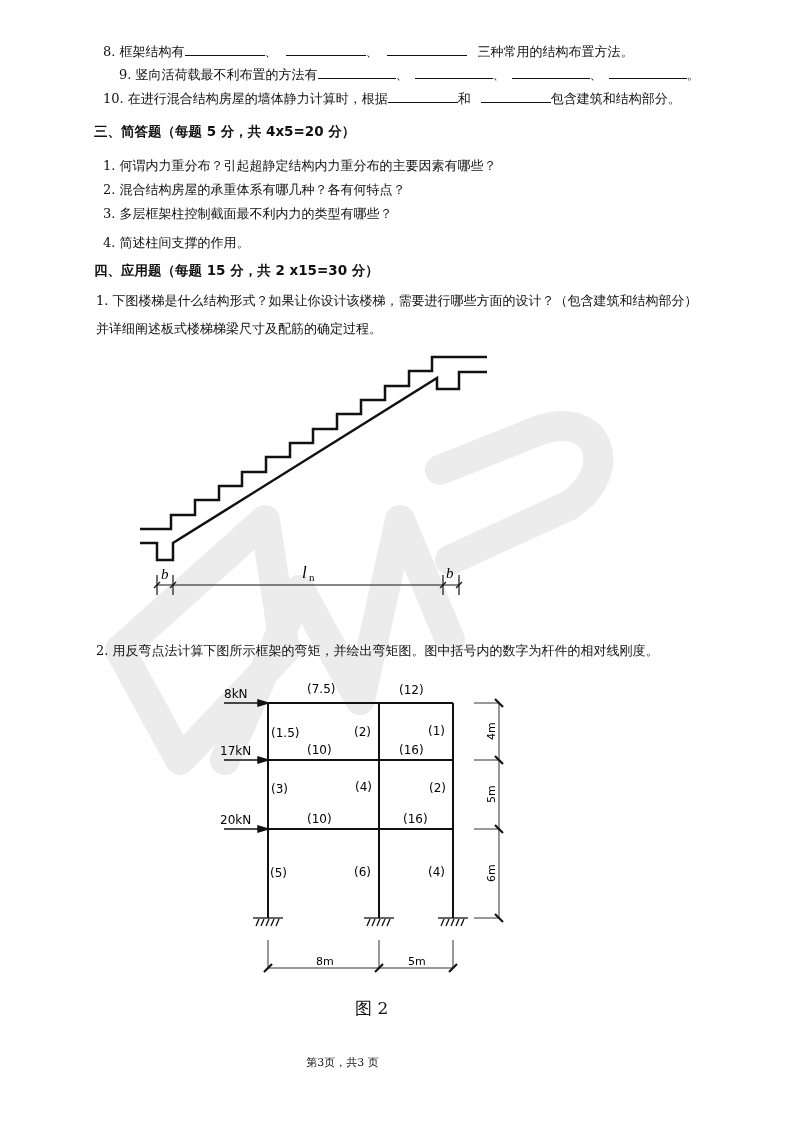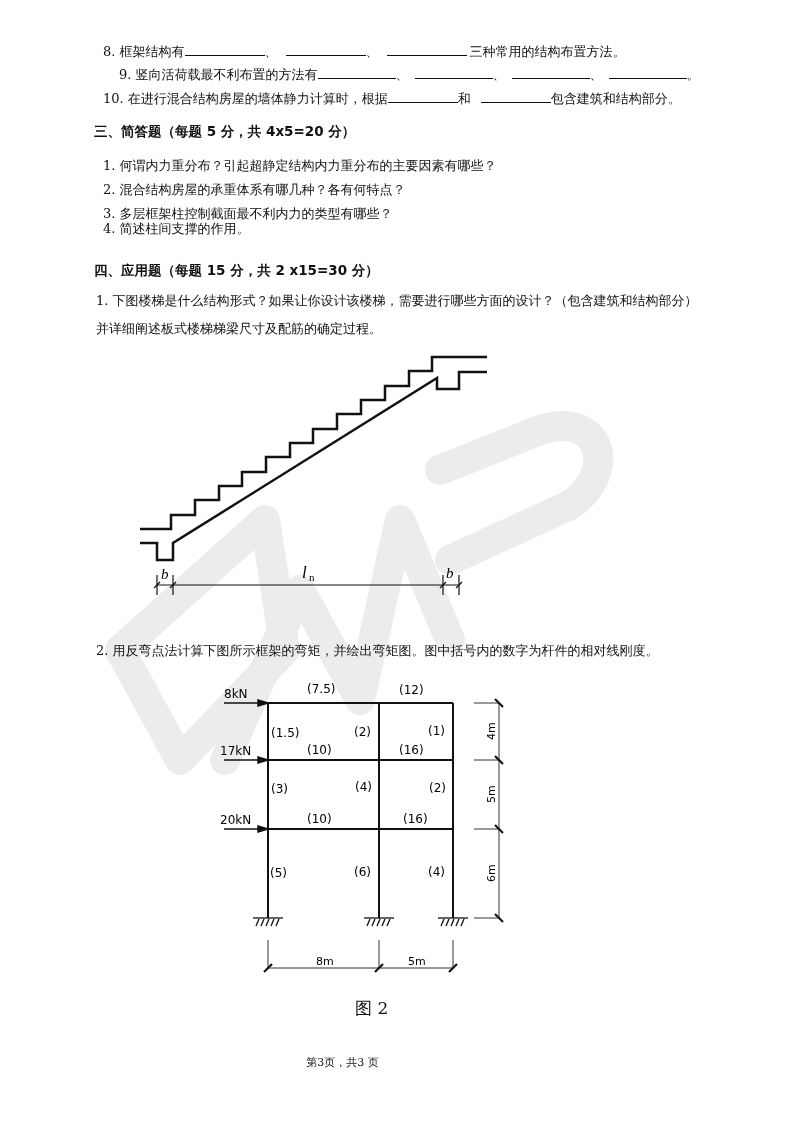--- a/index.html
+++ b/index.html
@@ -20,34 +20,34 @@
 
 <svg class="watermark" width="793" height="1122" viewBox="0 0 793 1122">
   <g fill="none" stroke="#ececec" stroke-width="30" stroke-linejoin="round" stroke-linecap="round">
     <path d="M120 650 L265 520 L285 650 L180 760 Z"></path>
     <path d="M225 760 L300 590 L360 700 L400 520 L450 640"></path>
     <path d="M440 470 L540 430 C600 410 620 470 570 505 L450 560"></path>
   </g>
 </svg>
 
 <div class="line" style="top:43px;">
-  <span>8. 框架结构有</span><span class="blank" style="width:80px"></span><span>、</span><span class="blank" style="width:80px;margin-left:8px"></span><span>、</span><span class="blank" style="width:80px;margin-left:8px"></span><span style="margin-left:3px">三种常用的结构布置方法。</span>
+  <span>8. 框架结构有</span><span class="blank" style="width:80px"></span><span>、</span><span class="blank" style="width:80px;margin-left:8px"></span><span>、</span><span class="blank" style="width:80px;margin-left:8px"></span><span style="margin-left:11px">三种常用的结构布置方法。</span>
 </div>
 <div class="line" style="top:66px;margin-left:16px;">
   <span>9. 竖向活荷载最不利布置的方法有</span><span class="blank" style="width:78px"></span><span>、</span><span class="blank" style="width:78px;margin-left:6px"></span><span>、</span><span class="blank" style="width:78px;margin-left:6px"></span><span>、</span><span class="blank" style="width:78px;margin-left:6px"></span><span>。</span>
 </div>
 <div class="line" style="top:90px;">
   <span>10. 在进行混合结构房屋的墙体静力计算时，根据</span><span class="blank" style="width:70px"></span><span>和</span><span class="blank" style="width:70px;margin-left:10px"></span><span>包含建筑和结构部分。</span>
 </div>
 
 <div class="heading" style="top:122px;">三、简答题（每题 5 分，共 4x5=20 分）</div>
 <div class="line" style="top:157px;">1. 何谓内力重分布？引起超静定结构内力重分布的主要因素有哪些？</div>
 <div class="line" style="top:181px;">2. 混合结构房屋的承重体系有哪几种？各有何特点？</div>
 <div class="line" style="top:205px;">3. 多层框架柱控制截面最不利内力的类型有哪些？</div>
-<div class="line" style="top:220px;">4. 简述柱间支撑的作用。</div>
+<div class="line" style="top:234px;">4. 简述柱间支撑的作用。</div>
 
 <div class="heading" style="top:261px;">四、应用题（每题 15 分，共 2 x15=30 分）</div>
 <div class="line" style="top:292px;left:96px;">1. 下图楼梯是什么结构形式？如果让你设计该楼梯，需要进行哪些方面的设计？（包含建筑和结构部分）</div>
 <div class="line" style="top:321px;left:96px;font-family:Liberation Mono, monospace;">并详细阐述板式楼梯梯梁尺寸及配筋的确定过程。</div>
 
 <svg class="abs" style="left:0;top:0;" width="793" height="620">
   <g fill="none" stroke="#111" stroke-width="2.5" stroke-linejoin="miter">
     <path d="M140 529 L171 529 L171 515 L195 515 L195 500 L219 500 L219 486 L242 486 L242 472 L266 472 L266 457 L290 457 L290 443 L313 443 L313 429 L337 429 L337 414 L361 414 L361 400 L385 400 L385 386 L409 386 L409 371 L432 371 L432 357 L487 357"></path>
     <path d="M140 543 L157 543 L157 560 L173 560 L173 543 L437 378 L437 389 L459 389 L459 372 L487 372"></path>
   </g>

